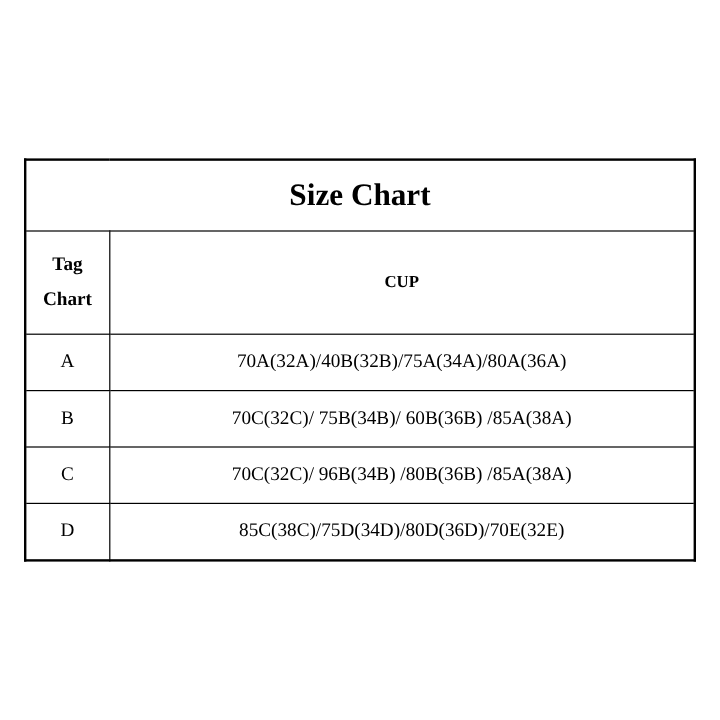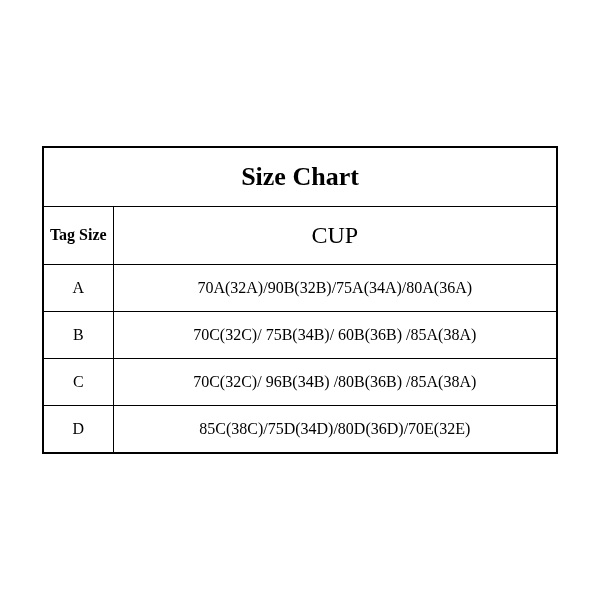--- a/index.html
+++ b/index.html
@@ -10,21 +10,21 @@
     body {
       width: 600px;
       height: 600px;
       background: #ffffff;
       font-family: "Times New Roman", Times, serif;
       display: flex;
       align-items: center;
       justify-content: center;
     }
     .chart-wrapper {
-      width: 516px;
+      width: 560px;
     }
     table {
       width: 100%;
       border-collapse: collapse;
       border: 2px solid #000;
     }
     th, td {
       border: 1px solid #000;
       padding: 12px 8px;
       text-align: center;
@@ -36,22 +36,22 @@
       padding: 14px 8px;
     }
     .header-tag {
       width: 70px;
       font-size: 16px;
       font-weight: bold;
       line-height: 1.8;
       padding: 14px 4px;
     }
     .header-cup {
-      font-size: 24px;
-      font-weight: normal;
+      font-size: 14px;
+      font-weight: bold;
     }
     .tag-col {
       width: 70px;
       font-size: 16px;
       padding: 14px 4px;
     }
     .cup-col {
       font-size: 16px;
       padding: 14px 8px;
     }
@@ -59,26 +59,26 @@
 </head>
 <body>
 
 <div class="chart-wrapper">
   <table>
     <tbody>
         <tr>
       <th colspan="2" class="title-cell">Size Chart</th>
     </tr>
     <tr>
-      <th class="header-tag">Tag Size</th>
+      <th class="header-tag">Tag Chart</th>
       <th class="header-cup">CUP</th>
     </tr>
     <tr>
       <td class="tag-col">A</td>
-      <td class="cup-col">70A(32A)/90B(32B)/75A(34A)/80A(36A)</td>
+      <td class="cup-col">70A(32A)/40B(32B)/75A(34A)/80A(36A)</td>
     </tr>
     <tr>
       <td class="tag-col">B</td>
       <td class="cup-col">70C(32C)/ 75B(34B)/ 60B(36B) /85A(38A)</td>
     </tr>
     <tr>
       <td class="tag-col">C</td>
       <td class="cup-col">70C(32C)/ 96B(34B) /80B(36B) /85A(38A)</td>
     </tr>
     <tr>

